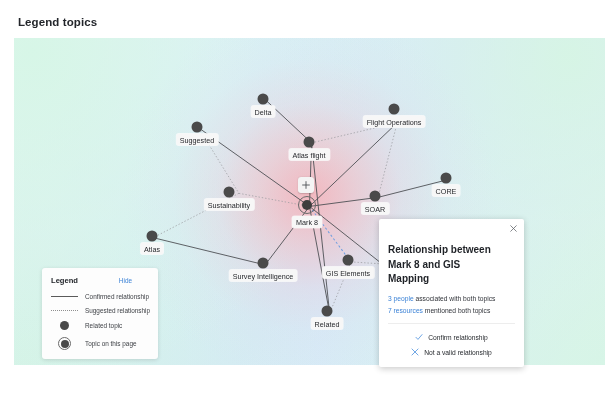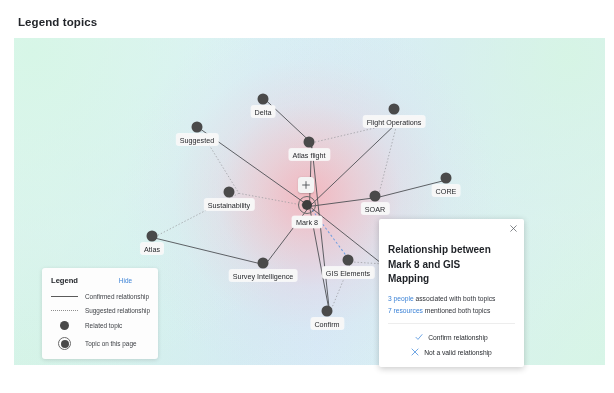--- a/index.html
+++ b/index.html
@@ -193,21 +193,21 @@
         <div class="node" style="left: 249px; top: 225px; text-align: right;">
           <span class="node-dot"></span>
           <span class="node-label">Survey Intelligence</span>
         </div>
         <div class="node" style="left: 334px; top: 222px;">
           <span class="node-dot"></span>
           <span class="node-label">GIS Elements</span>
         </div>
         <div class="node" style="left: 313px; top: 273px;">
           <span class="node-dot"></span>
-          <span class="node-label">Confirm</span>
+          <span class="node-label">Related</span>
         </div>
       </div>
 
     <div id="add-node-button" style="left: 292px; top: 147px;">
       <svg width="8" height="8" viewBox="0 0 8 8">
         <path d="M4 .6v6.8M.6 4h6.8" stroke="#4d5156" stroke-width="0.9" stroke-linecap="round"></path>
       </svg>
     </div>
   </div>
 

